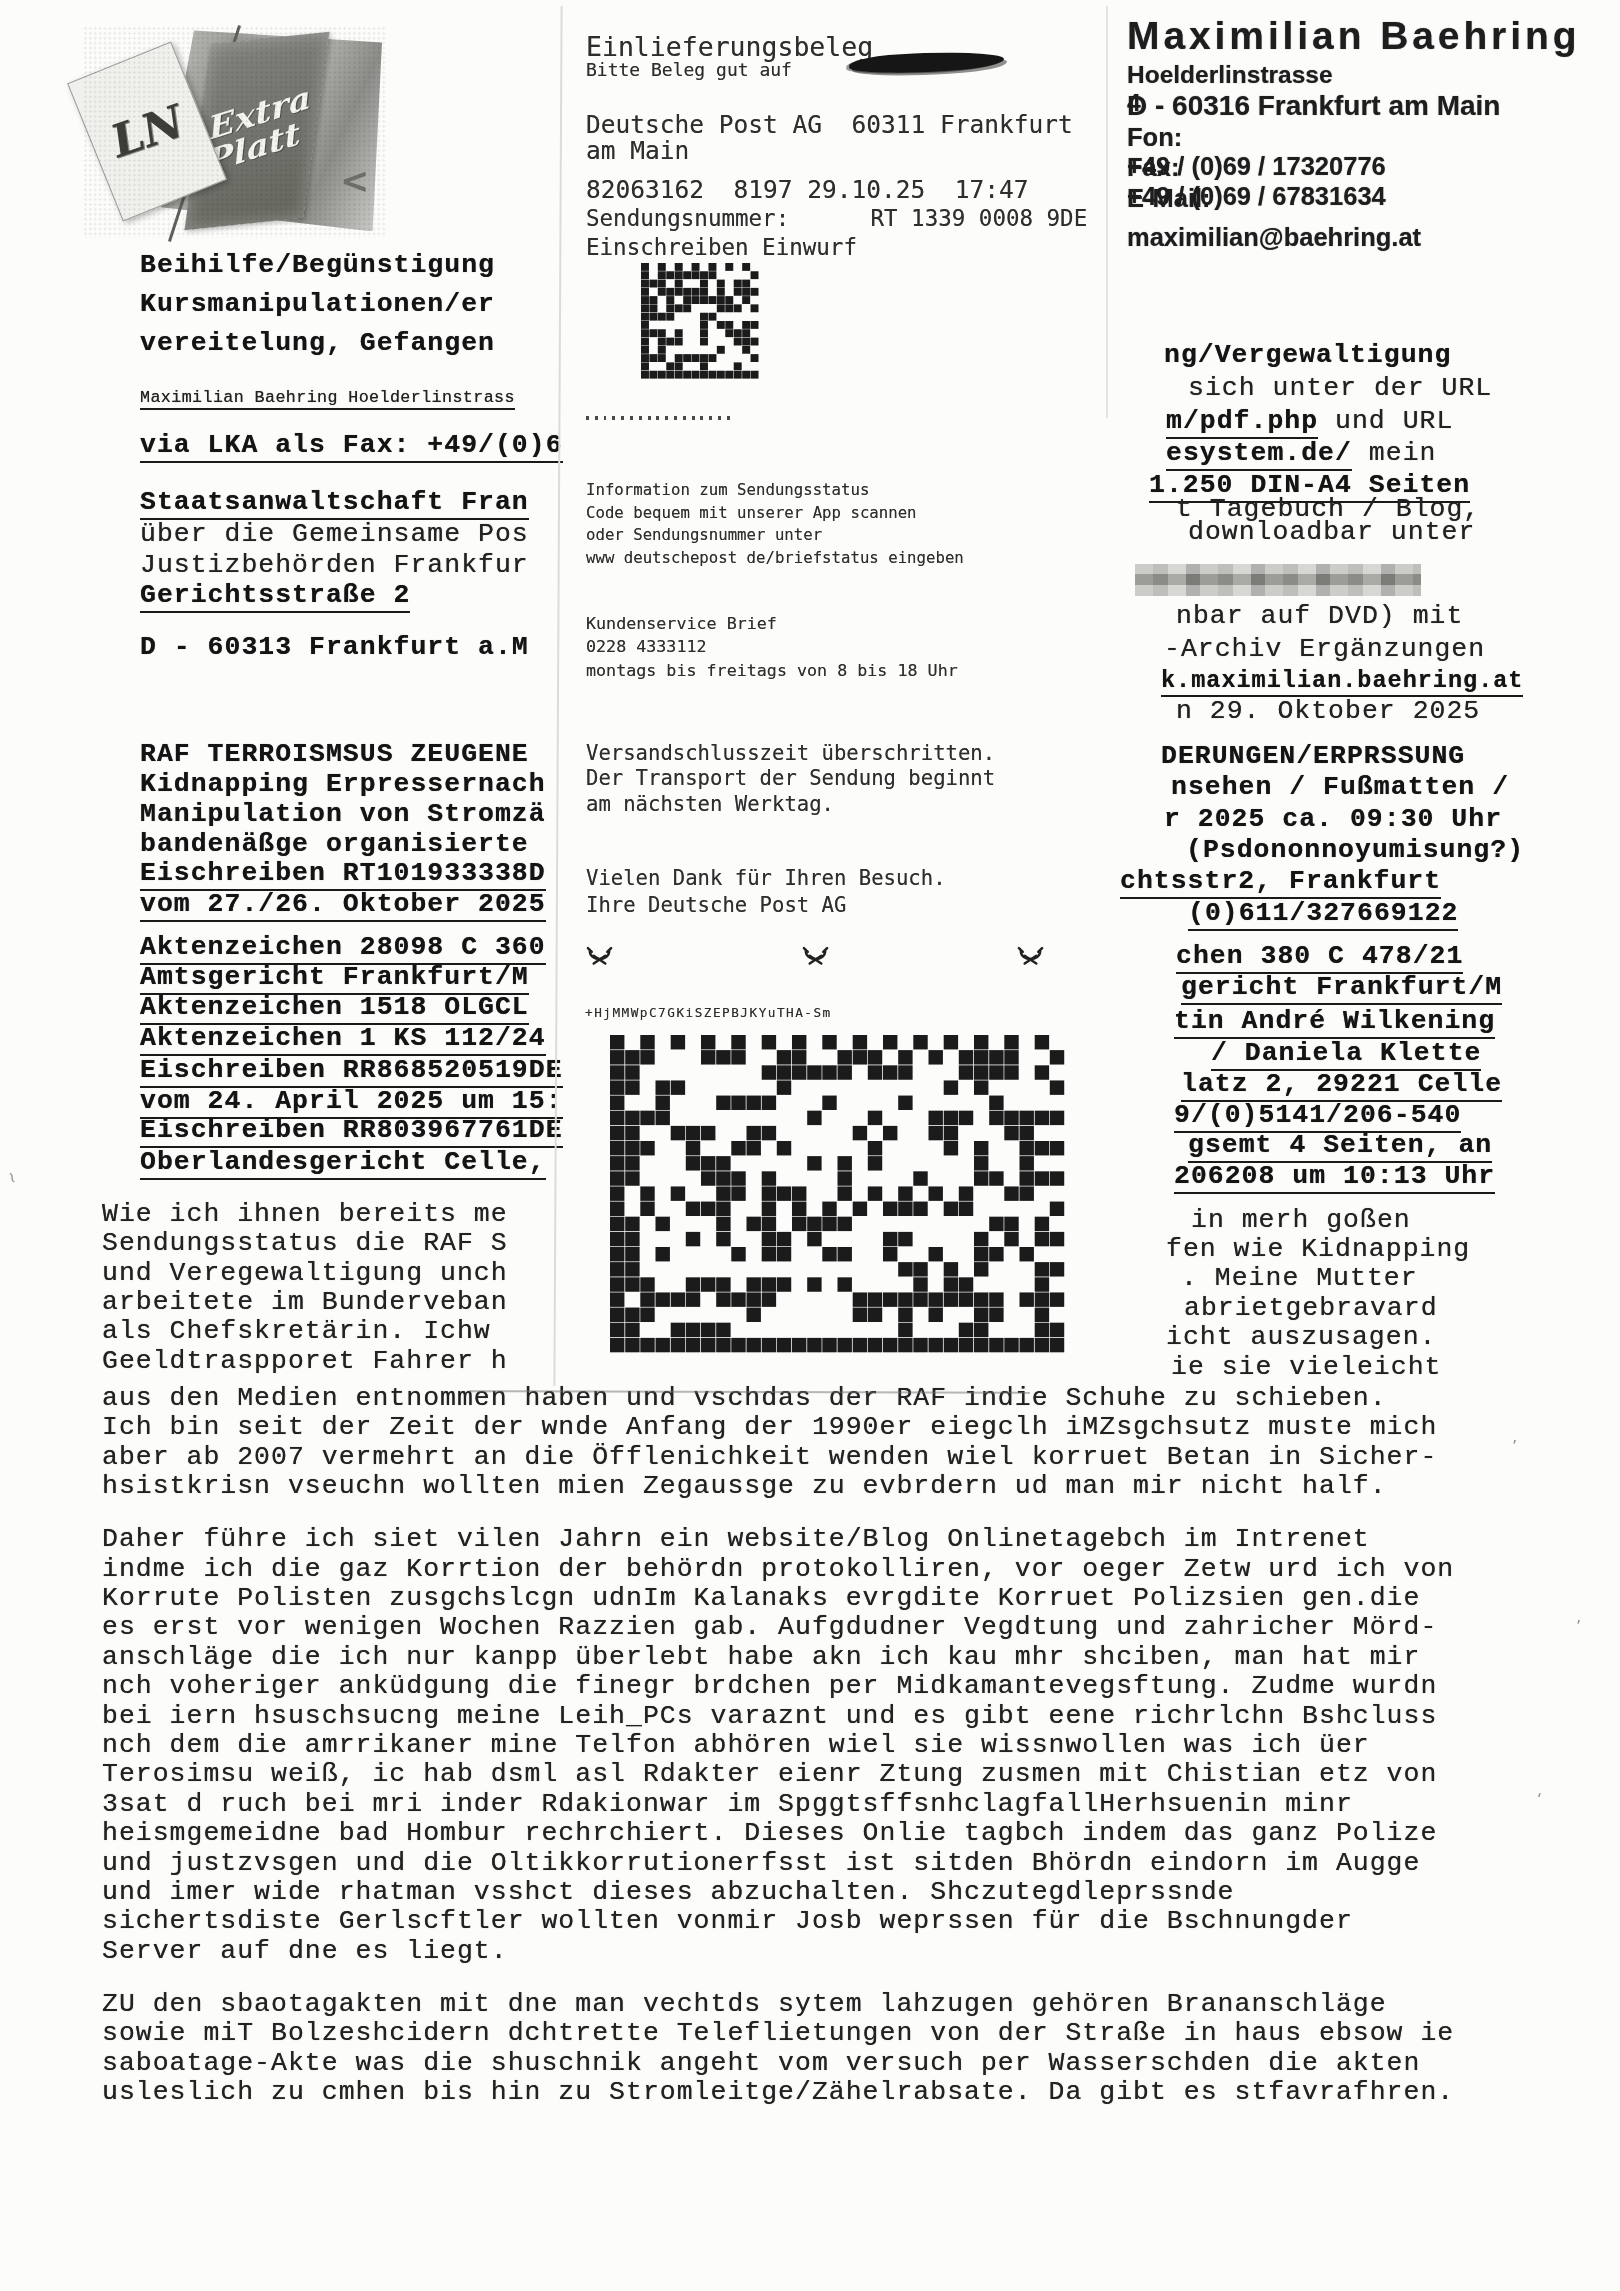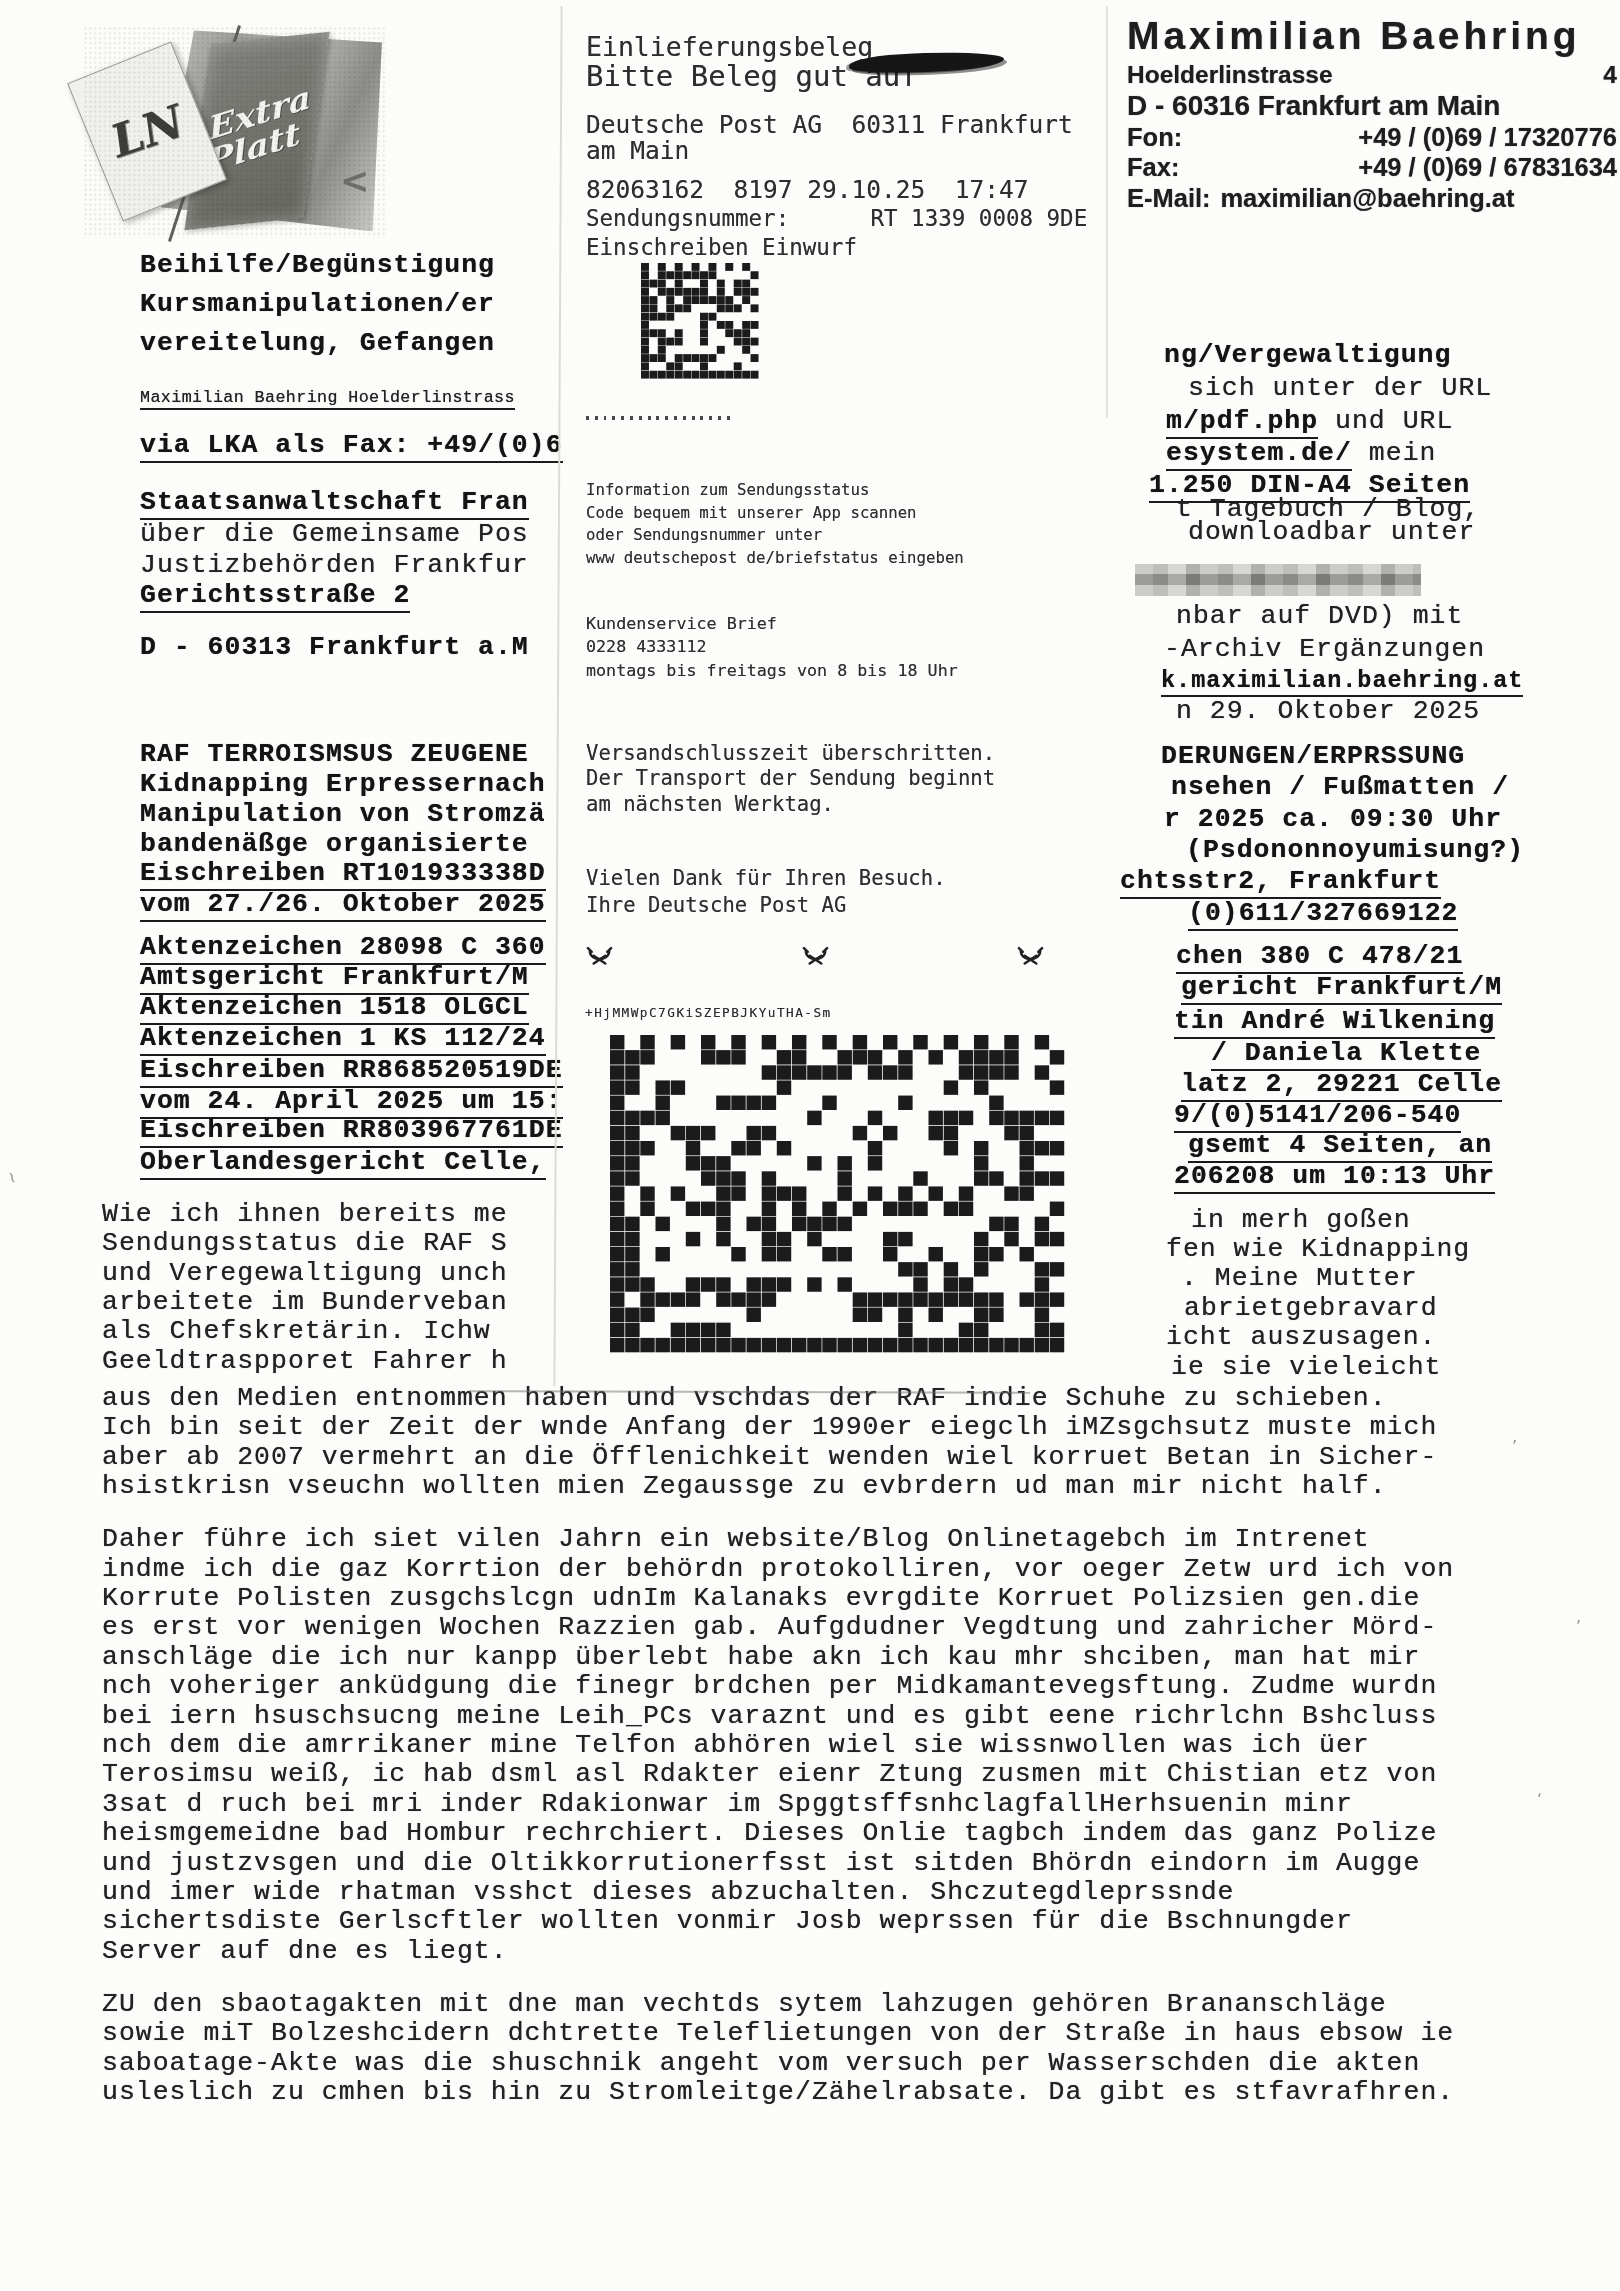--- a/index.html
+++ b/index.html
@@ -10,21 +10,21 @@
       text-shadow:0 0 0.7px rgba(25,25,25,.75);line-height:1.1;}
   .ln.b,.ln .b{font-weight:700;color:#141414;}
   .ln.u,.ln .u{border-bottom:2.9px solid #1a1a1a;padding-bottom:1px;}
   .ln.sm{font-size:16.7px;letter-spacing:0.4px;}
   
   .rc{position:absolute;white-space:pre;font-family:"DejaVu Sans Mono",monospace;color:#2e2e2e;
       text-shadow:0 0 0.5px rgba(45,45,45,.55);line-height:1.05;}
   
   .lh{position:absolute;left:1127px;width:490px;font-family:"Liberation Sans",sans-serif;font-weight:700;
       color:#1e1e1e;text-shadow:0 0 1px rgba(25,25,25,.6);}
-  .lh-row{display:flex;justify-content:space-between;align-items:baseline;}
+  .lh-row{display:flex;justify-content:space-between;align-items:baseline;flex-direction:column;}
   
   .logo-wrap{position:absolute;left:83px;top:25.5px;width:304px;height:212px;}
   .logo-photo{position:absolute;left:64px;top:4.9px;width:235px;height:201px;
       background:linear-gradient(115deg,#c9c9c5 0%,#9d9d99 28%,#b8b8b4 52%,#8c8c88 74%,#cfcfcb 100%);
       clip-path:polygon(20% 0,100% 6%,96% 100%,6% 88%);}
   .logo-banner{position:absolute;left:116px;top:11.8px;width:116px;height:188px;
       background:linear-gradient(160deg,#82827e,#66665f);transform:rotate(8deg) skewY(-14deg);
       box-shadow:inset 0 0 17.6px rgba(255,255,255,.28),2px 2px 4.9px rgba(0,0,0,.25);
       display:flex;flex-direction:column;align-items:center;justify-content:center;}
   .logo-banner span{font-family:"DejaVu Serif",serif;font-style:italic;font-weight:700;font-size:33px;
@@ -90,21 +90,21 @@
     </div>
     <div class="lh lh-row" style="top:184px;font-size:25.5px;justify-content:flex-start;gap:9.8px;">
       <span>E-Mail:</span>
       <span>maximilian@baehring.at</span>
     </div>
   </div>
 
   <div id="receipt-layer">
     <div id="receipt-lines">
         <div class="rc" style="left: 586px; top: 33px; font-size: 26.5px;">Einlieferungsbeleg</div>
-        <div class="rc" style="left: 586px; top: 61px; font-size: 29px;">Bitte Beleg gut auf</div>
+        <div class="rc" style="left: 586px; top: 61px; font-size: 18px;">Bitte Beleg gut auf</div>
         <div class="rc" style="left: 586px; top: 112px; font-size: 24.5px;">Deutsche Post AG  60311 Frankfurt</div>
         <div class="rc" style="left: 586px; top: 138px; font-size: 24.5px;">am Main</div>
         <div class="rc" style="left: 586px; top: 177px; font-size: 24.5px;">82063162  8197 29.10.25  17:47</div>
         <div class="rc" style="left: 586px; top: 207px; font-size: 22.5px;">Sendungsnummer:      RT 1339 0008 9DE</div>
         <div class="rc" style="left: 586px; top: 236px; font-size: 22.5px;">Einschreiben Einwurf</div>
         <div class="rc" style="left: 586px; top: 482px; font-size: 15.7px;">Information zum Sendungsstatus</div>
         <div class="rc" style="left: 586px; top: 505px; font-size: 15.7px;">Code bequem mit unserer App scannen</div>
         <div class="rc" style="left: 586px; top: 527px; font-size: 15.7px;">oder Sendungsnummer unter</div>
         <div class="rc" style="left: 586px; top: 550px; font-size: 15.7px;">www deutschepost de/briefstatus eingeben</div>
         <div class="rc" style="left: 586px; top: 615px; font-size: 16.7px;">Kundenservice Brief</div>

